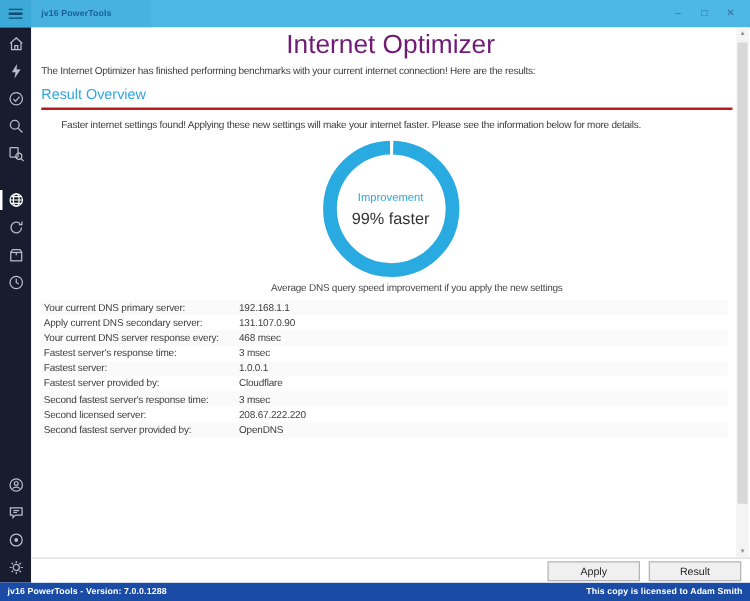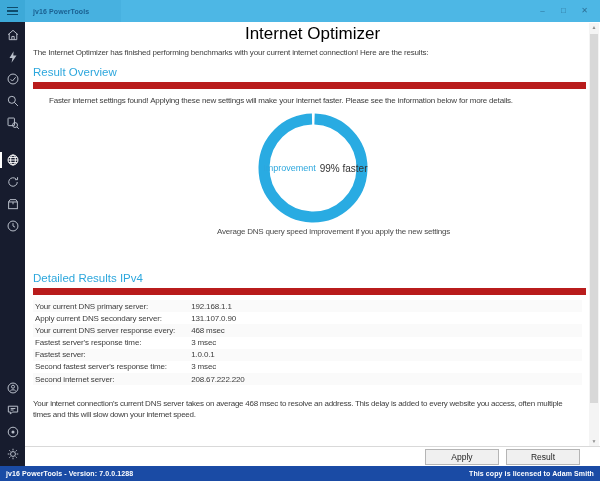--- a/index.html
+++ b/index.html
@@ -26,43 +26,43 @@
   .sidebar{flex:0 0 25px;width:25px;background:#171c2e;display:flex;flex-direction:column;padding:2px 0 1px;}
   .side-item{height:22px;display:flex;align-items:center;justify-content:center;color:#b9bfca;position:relative;cursor:pointer;}
   .side-item svg{width:14px;height:14px;display:block;}
   .side-item.active{color:#ffffff;}
   .side-item.active::before{content:"";position:absolute;left:0;top:3px;bottom:3px;width:2px;background:#ffffff;}
   .side-gap{height:15px;}
   .side-bottom{margin-top:auto;}
 
   
   .content{flex:1;position:relative;background:#fff;overflow:hidden;}
-  .page-title{margin:2px 0 0 0;text-align:center;font-size:17px;font-weight:400;color:#000000;}
+  .page-title{margin:2px 0 0 0;text-align:center;font-size:21px;font-weight:400;color:#701a75;}
   .intro{margin:4px 16px 0 8px;font-size:8px;letter-spacing:-0.2px;color:#3d3d3d;}
-  .section-h{margin:9px 14px 0 8px;padding-bottom:4px;font-size:11.5px;color:#2da7dd;border-bottom:7px solid #b91c1c;}
+  .section-h{margin:9px 14px 0 8px;padding-bottom:4px;font-size:11.5px;color:#2da7dd;border-bottom:2px solid #b91c1c;}
   .section-h.second{margin-top:36px;}
   .desc{margin:7px 16px 0 8px;font-size:8px;letter-spacing:-0.2px;color:#3d3d3d;padding-left:16px;}
 
   .donut-wrap{margin-top:8px;display:flex;justify-content:center;}
   .donut{position:relative;width:110px;height:110px;}
-  .donut-center{position:absolute;inset:0;display:flex;flex-direction:row;align-items:center;justify-content:flex-end;gap:4px;}
+  .donut-center{position:absolute;inset:0;display:flex;flex-direction:column;align-items:center;justify-content:center;gap:4px;}
   .donut-label{font-size:9px;color:#2da7dd;}
-  .donut-value{font-size:10px;color:#333;}
+  .donut-value{font-size:13px;color:#333;}
   .caption{margin-top:4px;text-align:center;font-size:8px;letter-spacing:-0.2px;color:#4a4a4a;margin-left:42px;}
 
   .results-table{margin:5px 14px 0 8px;border-collapse:collapse;width:calc(100% - 26px);}
   .results-table td{font-size:8px;letter-spacing:-0.15px;color:#3d3d3d;padding:1.5px 0 1.7px 2px;white-space:nowrap;}
   .results-table td.lbl{padding-right:14px;width:1%;}
   .results-table tr:nth-child(odd) td{background:#fafafa;}
 
   .note{margin:13px 20px 0 8px;font-size:8px;letter-spacing:-0.25px;line-height:11px;color:#3d3d3d;max-width:545px;}
 
   
   .footer{position:absolute;left:0;right:0;bottom:0;height:19px;background:#fff;border-top:1px solid #d9d9d9;
-    display:flex;align-items:center;justify-content:flex-end;gap:7px;padding-right:20px;}
+    display:flex;align-items:center;justify-content:flex-end;gap:7px;padding-right:7px;}
   .btn{width:72px;height:14px;background:#f0f0f0;border:1px solid #b5b5b5;display:flex;align-items:center;justify-content:center;
     font-size:8.5px;color:#1e1e1e;cursor:pointer;}
 
   
   .scrollbar{position:absolute;top:1px;right:1px;bottom:20px;width:10px;background:#f4f4f4;display:flex;flex-direction:column;}
   .sb-arrow{height:9px;text-align:center;font-size:5px;color:#8f8f8f;line-height:9px;cursor:pointer;}
   .sb-track{flex:1;position:relative;}
   .sb-thumb{position:absolute;top:2px;left:1px;width:8px;height:91%;background:#d8d8d8;cursor:pointer;}
 
   
@@ -222,21 +222,20 @@
             <circle cx="55" cy="55" r="49" fill="none" stroke="#29abe2" stroke-width="11" stroke-dasharray="304.7973192512817 3.078760800517997" transform="rotate(-88.2 55 55)"></circle>
           </svg>
           <div class="donut-center">
             <span class="donut-label">Improvement</span>
             <span class="donut-value">99% faster</span>
           </div>
         </div>
       </div>
       <div class="caption">Average DNS query speed improvement if you apply the new settings</div>
 
-      <div class="section-h second">Detailed Results IPv4</div>
 
       <table class="results-table">
         <tbody>
           <tr>
               <td class="lbl">Your current DNS primary server:</td>
               <td>192.168.1.1</td>
             </tr>
           <tr>
               <td class="lbl">Apply current DNS secondary server:</td>
               <td>131.107.0.90</td>
@@ -247,31 +246,38 @@
             </tr>
           <tr>
               <td class="lbl">Fastest server's response time:</td>
               <td>3 msec</td>
             </tr>
           <tr>
               <td class="lbl">Fastest server:</td>
               <td>1.0.0.1</td>
             </tr>
           <tr>
+              <td class="lbl">Fastest server provided by:</td>
+              <td>Cloudflare</td>
+            </tr>
+          <tr>
               <td class="lbl">Second fastest server's response time:</td>
               <td>3 msec</td>
             </tr>
           <tr>
-              <td class="lbl">Second internet server:</td>
+              <td class="lbl">Second licensed server:</td>
               <td>208.67.222.220</td>
+            </tr>
+          <tr>
+              <td class="lbl">Second fastest server provided by:</td>
+              <td>OpenDNS</td>
             </tr>
         </tbody>
       </table>
 
-      <div class="note">Your internet connection's current DNS server takes on average 468 msec to resolve an address. This delay is added to every website you access, often multiple times and this will slow down your internet speed.</div>
 
       <div class="scrollbar">
         <div class="sb-arrow">▲</div>
         <div class="sb-track">
           <div class="sb-thumb"></div>
         </div>
         <div class="sb-arrow">▼</div>
       </div>
 
       <div class="footer">

